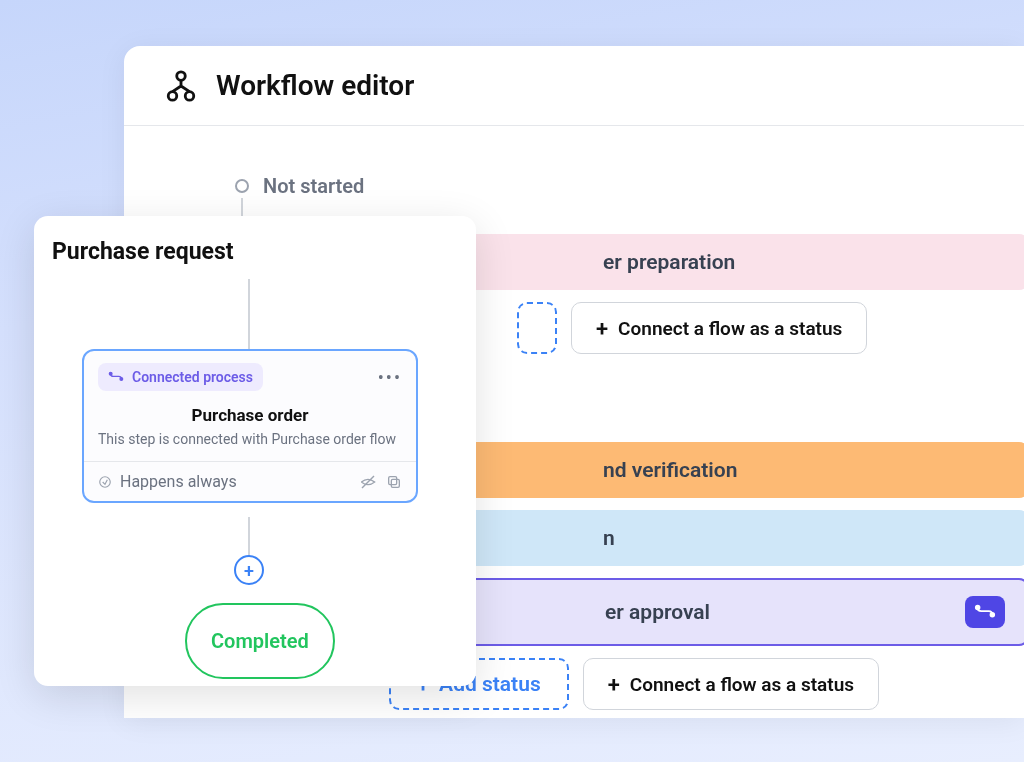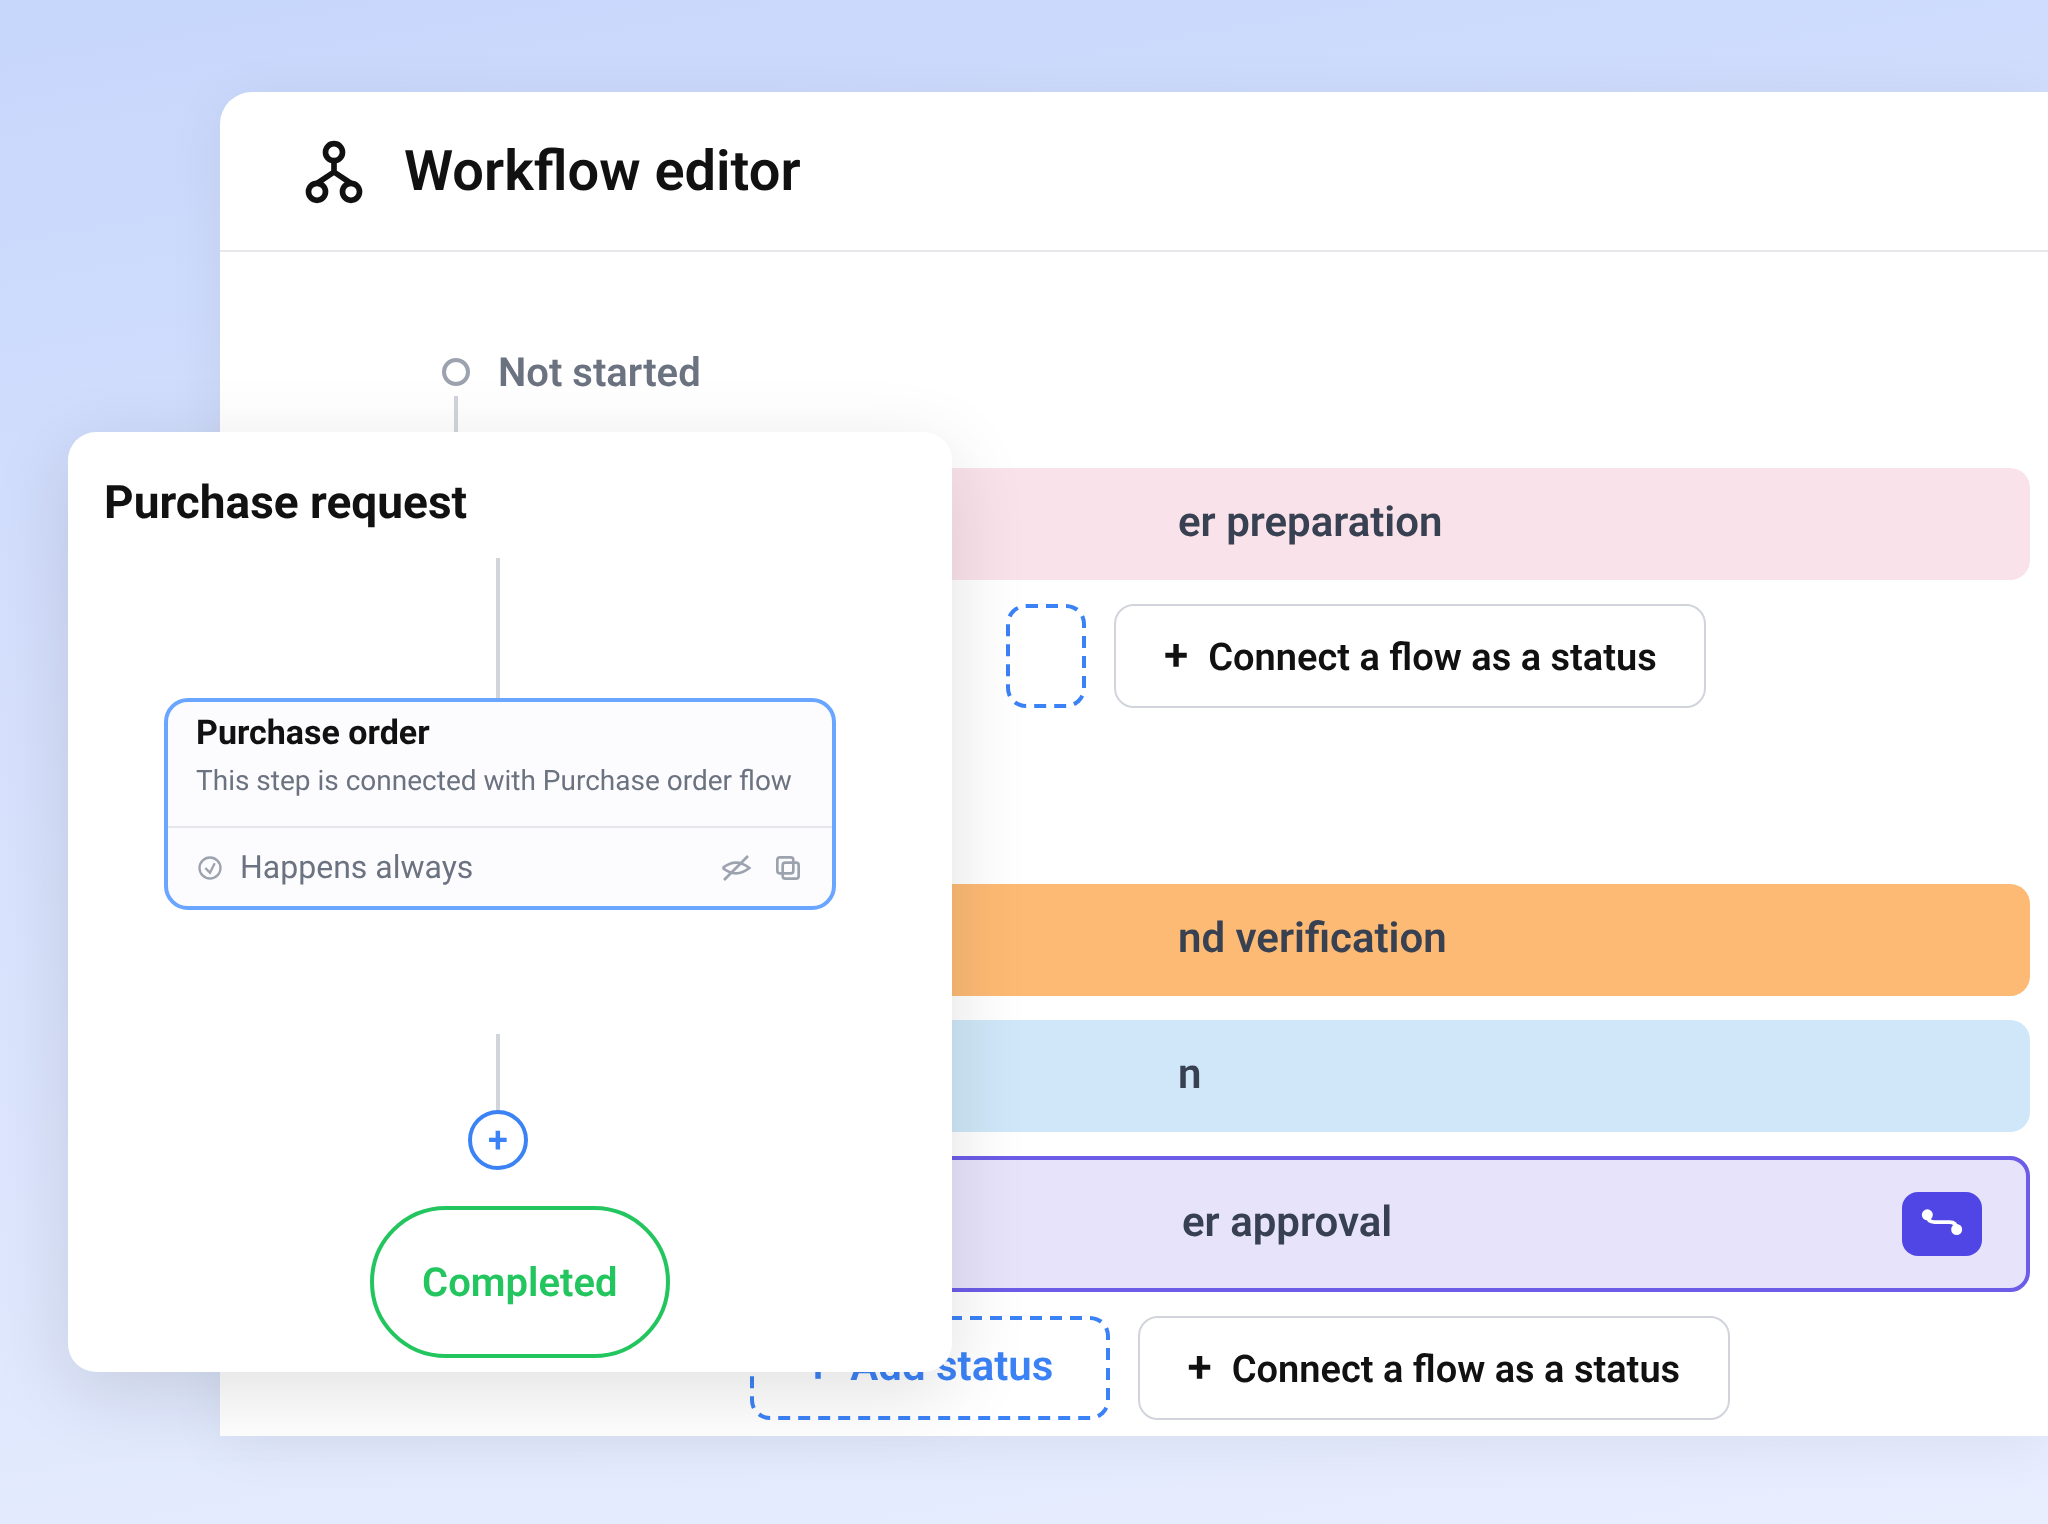--- a/index.html
+++ b/index.html
@@ -6,21 +6,21 @@
 body {
   width: 1024px;
   height: 762px;
   background: linear-gradient(170deg, #c6d6fb 0%, #d5e0fd 35%, #e8eefe 100%);
   position: relative;
   overflow: hidden;
 }
 .main-card {
   position: absolute;
   top: 46px;
-  left: 110px;
+  left: 124px;
   right: 0;
   height: 672px;
   background: #fff;
   border-radius: 16px 0 0 0;
   box-shadow: 0 4px 30px rgba(0,0,0,0.06);
 }
 .main-header {
   height: 80px;
   display: flex;
   align-items: center;
@@ -228,20 +228,21 @@
 }
 .more-dots { color: #6b7280; font-size: 18px; letter-spacing: 2px; cursor: pointer; }
 .step-mid {
   padding: 0 14px 14px 14px;
 }
 .step-name {
   font-size: 17px;
   font-weight: 700;
   color: #111;
   margin: 6px 0 6px 0;
+  text-align: center;
 }
 .step-desc {
   font-size: 14px;
   color: #6b7280;
 }
 .step-foot {
   border-top: 1px solid #e5e7eb;
   padding: 10px 14px;
   display: flex;
   align-items: center;
@@ -357,20 +358,31 @@
 
 <div class="float-panel">
   <div class="panel-head">
     <div class="panel-title">Purchase request</div>
   </div>
 
   <div class="panel-body">
     <div class="panel-vline-top"></div>
 
     <div class="step-card">
+      <div class="step-top">
+        <div class="badge-conn">
+          <svg width="16" height="14" viewBox="0 0 24 18" fill="none" stroke="#6c5ce7" stroke-width="2">
+            <path d="M4 4 Q4 8 8 8 L16 8 Q20 8 20 12"></path>
+            <circle cx="4" cy="4" r="2" fill="#6c5ce7"></circle>
+            <circle cx="20" cy="12" r="2" fill="#6c5ce7"></circle>
+          </svg>
+          <span>Connected process</span>
+        </div>
+        <div class="more-dots">•••</div>
+      </div>
       <div class="step-mid">
         <div class="step-name">Purchase order</div>
         <div class="step-desc">This step is connected with Purchase order flow</div>
       </div>
       <div class="step-foot">
         <div class="happens">
           <svg width="14" height="14" viewBox="0 0 24 24" fill="none" stroke="#9ca3af" stroke-width="2">
             <circle cx="12" cy="12" r="9"></circle>
             <path d="M8 12 L12 16 L16 8"></path>
           </svg>

